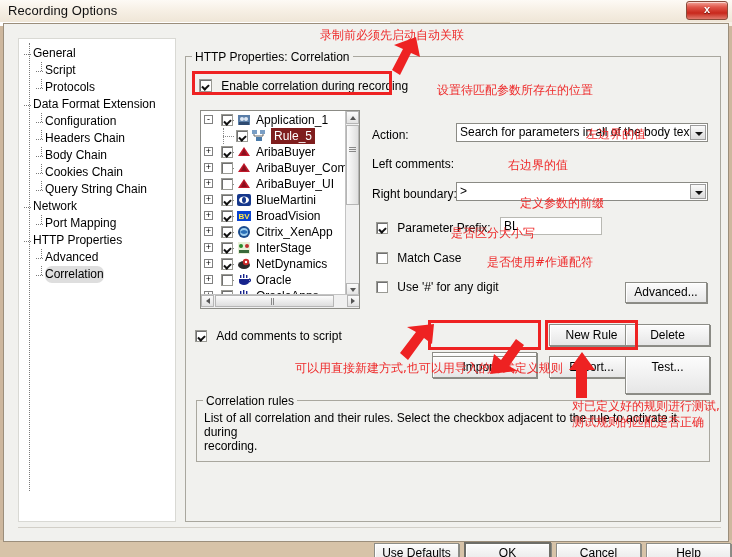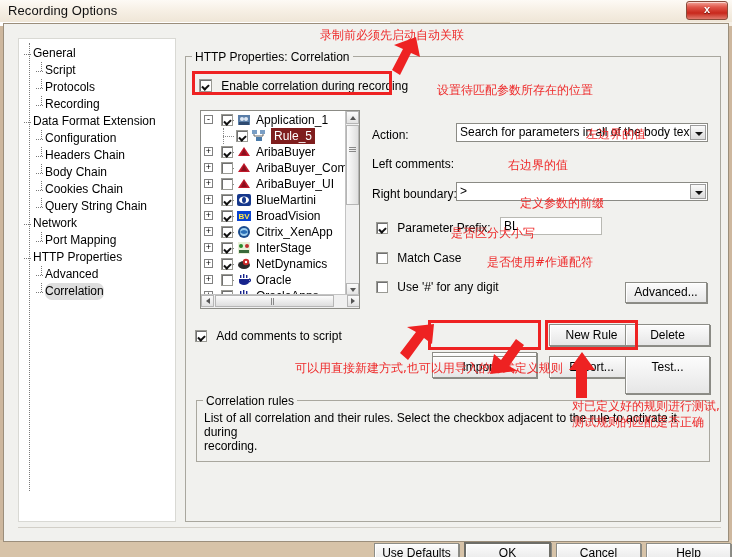--- a/index.html
+++ b/index.html
@@ -199,25 +199,20 @@
           </div>
           <div class="tnode">
             <div class="dash" style="left: 17px;"></div>
             <div style="position: absolute; left: 22px; top: 0px; height: 9px; border-left: 1px dotted rgb(122, 122, 122);"></div>
             <span class="lbl" style="left: 26px;">Script</span>
           </div>
           <div class="tnode">
             <div class="dash" style="left: 17px;"></div>
             <div style="position: absolute; left: 22px; top: 0px; height: 9px; border-left: 1px dotted rgb(122, 122, 122);"></div>
             <span class="lbl" style="left: 26px;">Protocols</span>
-          </div>
-          <div class="tnode">
-            <div class="dash" style="left: 17px;"></div>
-            <div style="position: absolute; left: 22px; top: 0px; height: 9px; border-left: 1px dotted rgb(122, 122, 122);"></div>
-            <span class="lbl" style="left: 26px;">Recording</span>
           </div>
           <div class="tnode">
             <div class="dash" style="left: 5px;"></div>
             <span class="lbl" style="left: 14px;">Data Format Extension</span>
           </div>
           <div class="tnode">
             <div class="dash" style="left: 17px;"></div>
             <div style="position: absolute; left: 22px; top: 0px; height: 9px; border-left: 1px dotted rgb(122, 122, 122);"></div>
             <span class="lbl" style="left: 26px;">Configuration</span>
           </div>

